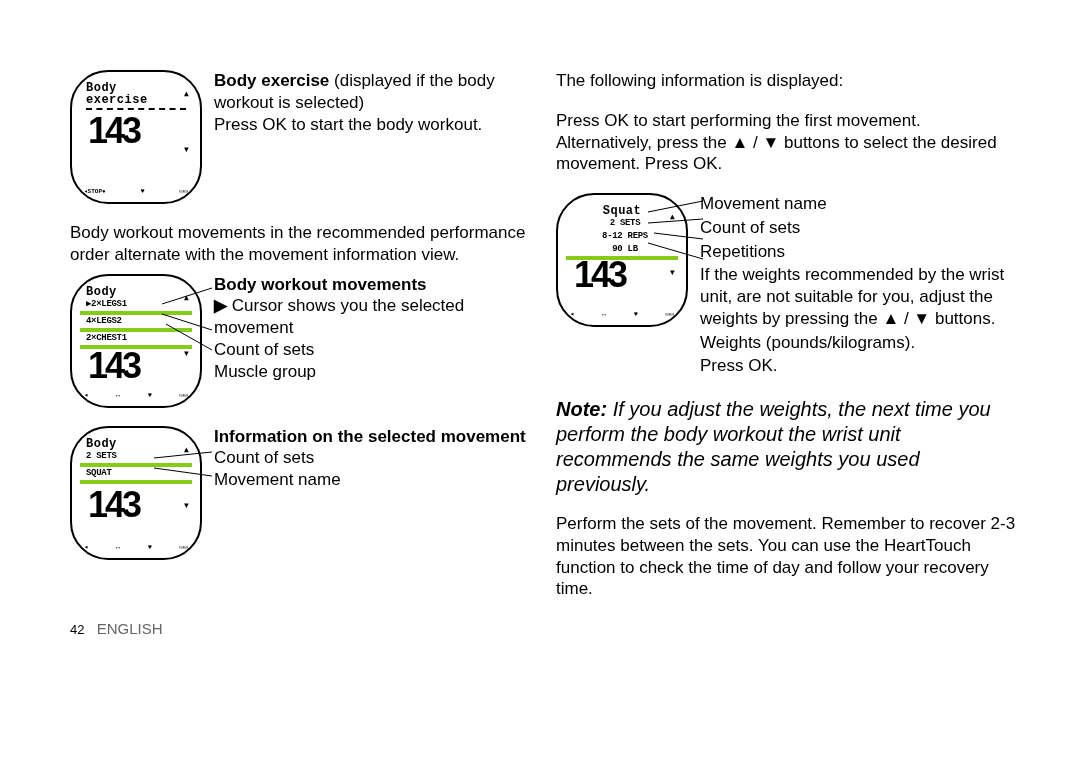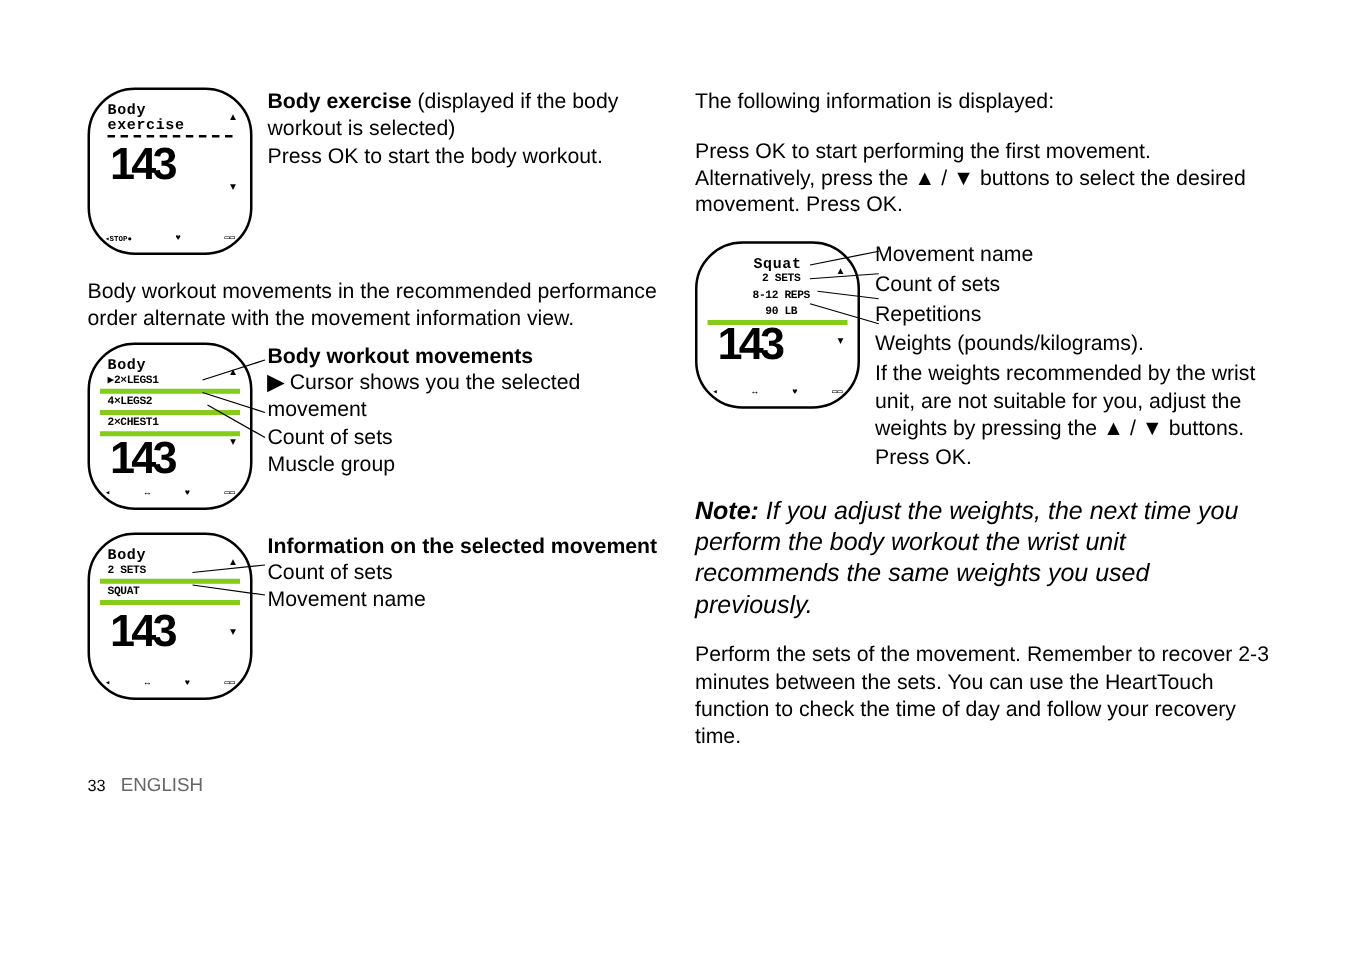--- a/index.html
+++ b/index.html
@@ -238,32 +238,32 @@
             <line x1="90" y1="28" x2="145" y2="24" stroke="#000" stroke-width="1"></line>
             <line x1="96" y1="38" x2="145" y2="44" stroke="#000" stroke-width="1"></line>
             <line x1="90" y1="48" x2="145" y2="64" stroke="#000" stroke-width="1"></line>
           </svg>
         </div>
         <div class="txt">
           <ul class="labels">
             <li>Movement name</li>
             <li>Count of sets</li>
             <li>Repetitions</li>
+            <li>If the weights recommended by the wrist unit, are not suitable for you, adjust the weights by pressing the ▲ / ▼ buttons.</li>
             <li>Weights (pounds/kilograms).</li>
-            <li>If the weights recommended by the wrist unit, are not suitable for you, adjust the weights by pressing the ▲ / ▼ buttons.</li>
             <li>Press OK.</li>
           </ul>
         </div>
       </div>
 
       <div class="note">
         <span class="bold">Note:</span><span> If you adjust the weights, the next time you perform the body workout the wrist unit recommends the same weights you used previously.</span>
       </div>
 
       <div class="txt">Perform the sets of the movement. Remember to recover 2-3 minutes between the sets. You can use the HeartTouch function to check the time of day and follow your recovery time.</div>
     </div>
   </div>
 
   <div class="footer">
-    <span class="pgnum">33</span>
+    <span class="pgnum">42</span>
     <span>ENGLISH</span>
   </div>
 </div>
 
 </body></html>

